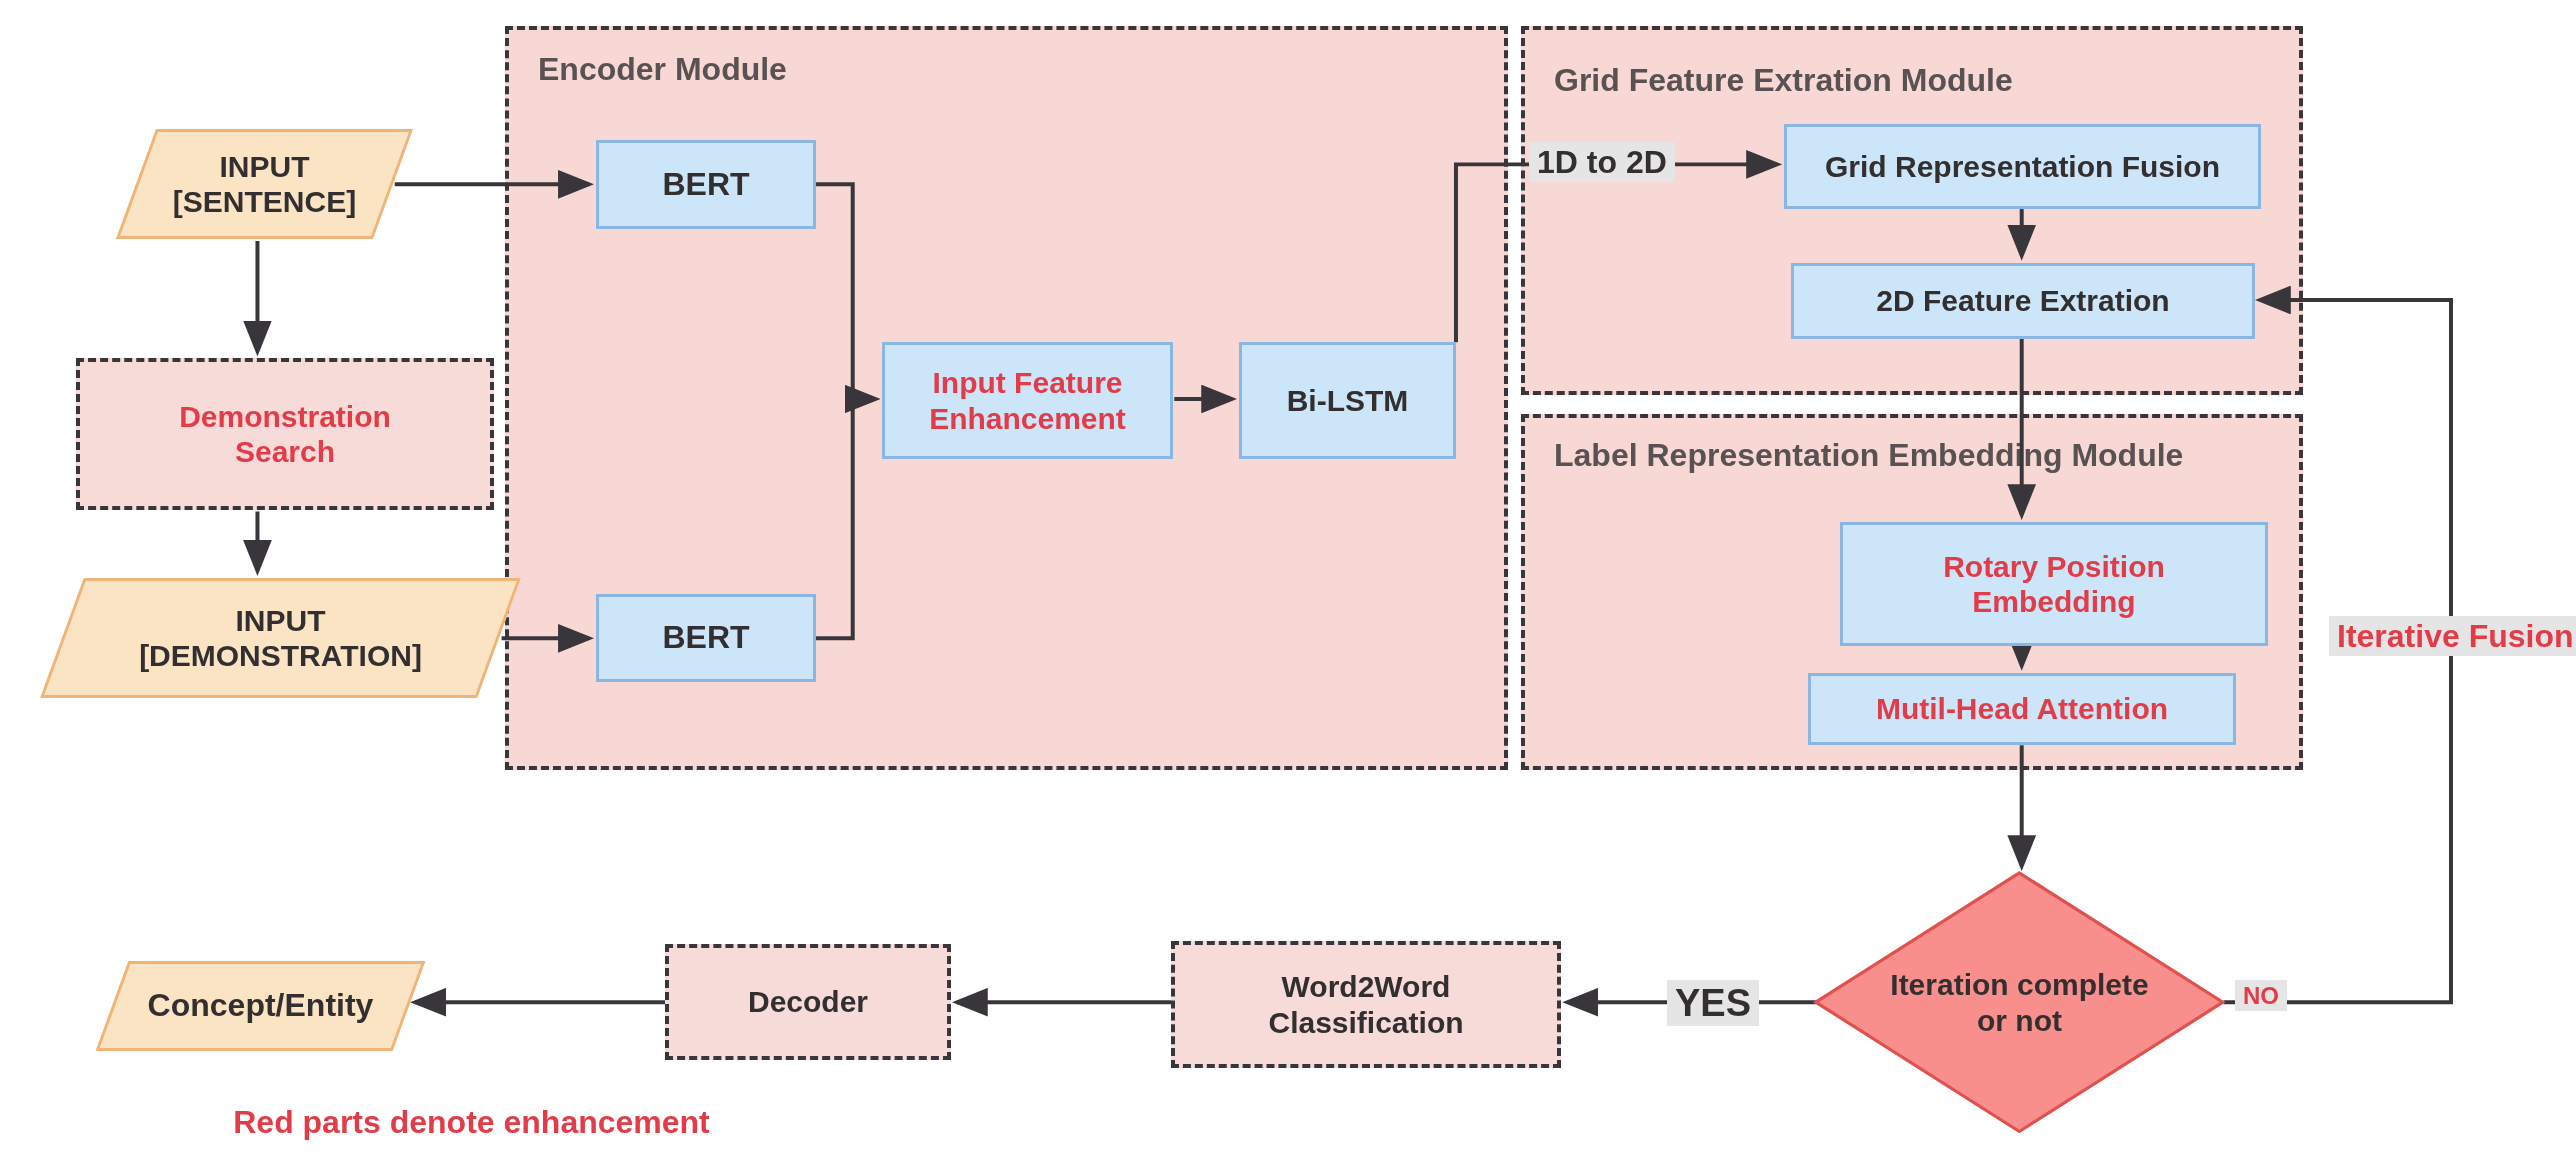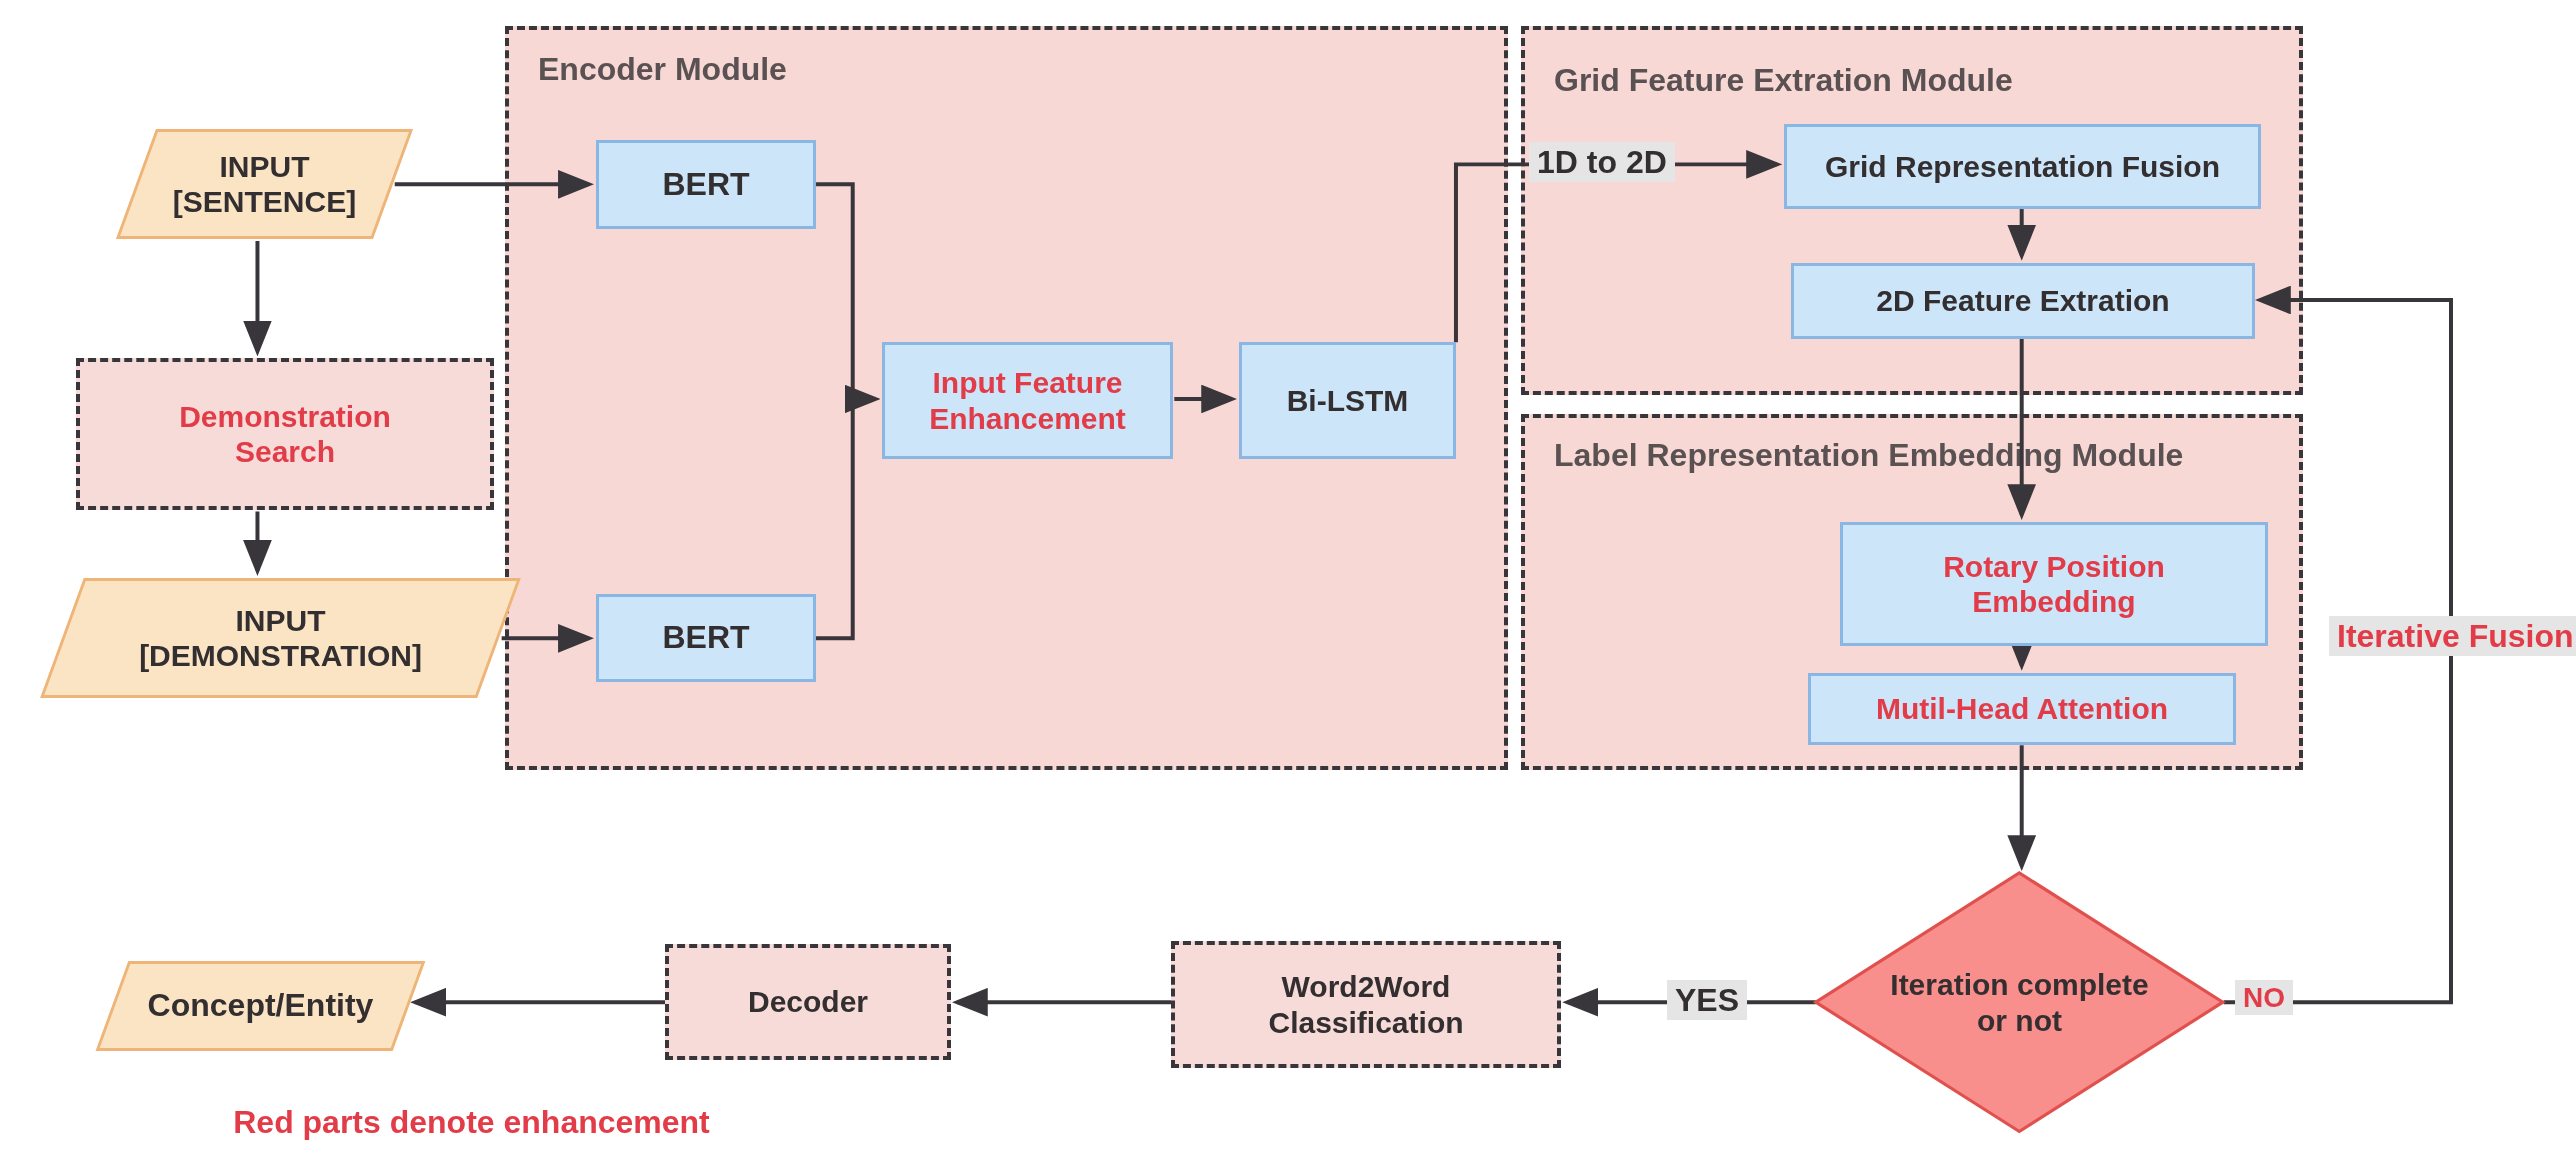--- a/index.html
+++ b/index.html
@@ -146,20 +146,20 @@
   <div class="node bluebox" style="left:1808px; top:673px; width:428px; height:72px;">
     <div class="node-label red">Mutil-Head Attention</div>
   </div>
 
   <div class="diamond-label dark" style="left:1876px; top:942px; width:287px; height:121px;">
     <span class="ml">Iteration complete
 or not</span>
   </div>
 
   <div class="chip dark" style="left:1529px; top:142px; font-size:32px;">1D to 2D</div>
-  <div class="chip dark" style="left:1667px; top:980px; font-size:32px;">YES</div>
-  <div class="chip red" style="left:2235px; top:980px; font-size:28px;">NO</div>
+  <div class="chip dark" style="left:1667px; top:980px; font-size:38px;">YES</div>
+  <div class="chip red" style="left:2235px; top:980px; font-size:24px;">NO</div>
   <div class="chip red" style="left:2329px; top:616px; font-size:32px;">Iterative Fusion</div>
 
   <div class="caption red" style="left:216px; top:1104px; width:511px;">Red parts denote enhancement</div>
 
 </div>
 
 
 </body></html>

